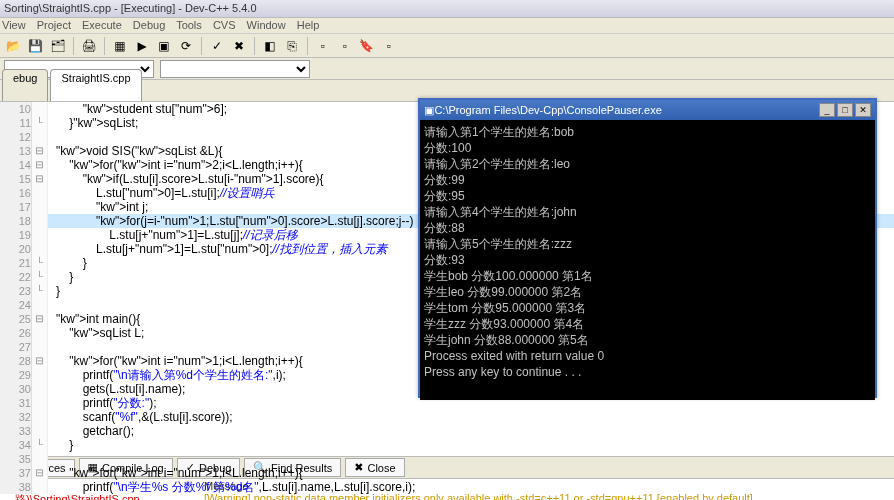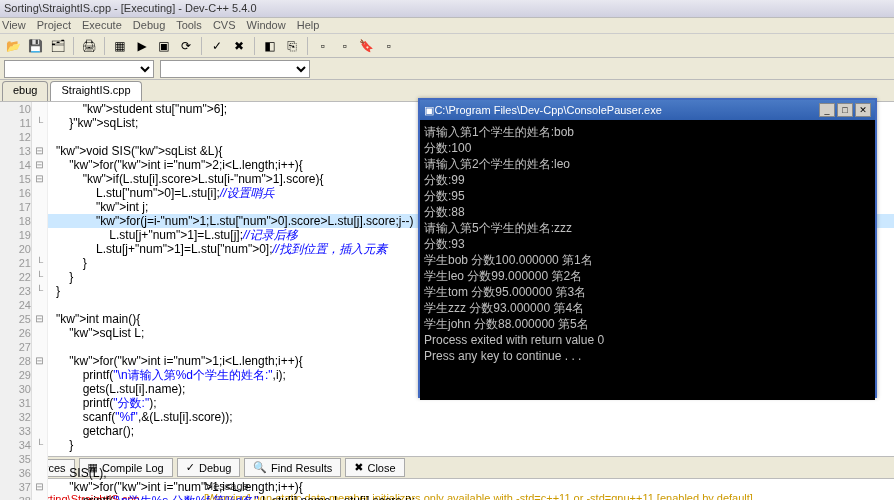--- a/index.html
+++ b/index.html
@@ -6,21 +6,21 @@
 body { width: 894px; height: 500px; background: #f0f0f0; overflow: hidden; position: relative; }
 .titlebar { height: 18px; background: linear-gradient(#e8e8f0,#d0d0e0); font-size: 11px; padding: 2px 4px; color: #333; border-bottom: 1px solid #bbb; }
 .menubar { height: 16px; background: #ece9d8; font-size: 11px; padding: 1px 2px; border-bottom: 1px solid #ccc; }
 .menubar span { margin-right: 8px; color: #555; cursor: pointer; }
 .toolbar { height: 24px; background: #ece9d8; border-bottom: 1px solid #bbb; display: flex; align-items: center; padding: 0 4px; gap: 2px; }
 .tbtn { width: 20px; height: 20px; border: 1px solid transparent; display: inline-flex; align-items:center; justify-content:center; font-size: 12px; cursor: pointer; }
 .sep { width:1px; height:18px; background:#bbb; margin:0 3px; }
 .toolbar2 { height: 22px; background: #ece9d8; border-bottom: 1px solid #bbb; display: flex; align-items: center; padding: 0 4px; gap:6px; }
 .combo { width: 150px; height: 18px; background: #fff; border: 1px solid #999; font-size: 11px; }
 .tabarea { height: 22px; background: #ece9d8; border-bottom: 1px solid #bbb; display:flex; align-items:flex-end; padding-left:2px; }
-.tab { height: 20px; padding: 2px 10px; font-size: 11px; background: #fff; border: 1px solid #999; border-bottom: none; border-radius: 4px 4px 0 0; margin-right:2px; }
+.tab { height: 32px; padding: 2px 10px; font-size: 11px; background: #fff; border: 1px solid #999; border-bottom: none; border-radius: 4px 4px 0 0; margin-right:2px; }
 .tab.inactive { background:#ece9d8; }
 .main { display: flex; height: 354px; }
 .editor { flex:1; background: #fff; font-family: Consolas, 'Courier New', monospace; font-size: 12px; line-height: 14px; position: relative; }
 .codeline { display:flex; height:14px; white-space: pre; }
 .ln { width: 32px; text-align: right; color: #999; background: #f0f0f0; border-right:1px solid #ddd; font-size:11px; }
 .fold { width: 16px; text-align: center; color: #888; font-size: 10px; background:#fafafa; border-right:1px solid #eee; }
 .code { padding-left: 8px; }
 .str { color: #0000ff; }
 .cmt { color: #0000ff; font-style: italic; }
 .hl { background: #cce8ff; }
@@ -110,21 +110,20 @@
       <div class="codeline"><span class="ln">26</span><span class="fold"></span><span class="code">    <span class="&lt;span">"kw"</span>&gt;sqList</span> L;</div>
       <div class="codeline"><span class="ln">27</span><span class="fold"></span><span class="code"></span></div>
       <div class="codeline"><span class="ln">28</span><span class="fold">⊟</span><span class="code">    <span class="&lt;span">"kw"</span>&gt;for</span>(<span class="&lt;span">"kw"</span>&gt;int i=<span class="&lt;span">"num"</span>&gt;1;i&lt;L.length;i++){</div>
       <div class="codeline"><span class="ln">29</span><span class="fold"></span><span class="code">        printf(<span class="str">"\n请输入第%d个学生的姓名:"</span>,i);</span></div>
       <div class="codeline"><span class="ln">30</span><span class="fold"></span><span class="code">        gets(L.stu[i].name);</span></div>
       <div class="codeline"><span class="ln">31</span><span class="fold"></span><span class="code">        printf(<span class="str">"分数:"</span>);</span></div>
       <div class="codeline"><span class="ln">32</span><span class="fold"></span><span class="code">        scanf(<span class="str">"%f"</span>,&amp;(L.stu[i].score));</span></div>
       <div class="codeline"><span class="ln">33</span><span class="fold"></span><span class="code">        getchar();</span></div>
       <div class="codeline"><span class="ln">34</span><span class="fold">└</span><span class="code">    }</span></div>
       <div class="codeline"><span class="ln">35</span><span class="fold"></span><span class="code"></span></div>
-      <div class="codeline"><span class="ln">36</span><span class="fold"></span><span class="code">    SIS(L);</span></div>
       <div class="codeline"><span class="ln">37</span><span class="fold">⊟</span><span class="code">    <span class="&lt;span">"kw"</span>&gt;for</span>(<span class="&lt;span">"kw"</span>&gt;int i=<span class="&lt;span">"num"</span>&gt;1;i&lt;L.length;i++){</div>
       <div class="codeline"><span class="ln">38</span><span class="fold"></span><span class="code">        printf(<span class="str">"\n学生%s 分数%f 第%d名"</span>,L.stu[i].name,L.stu[i].score,i);</span></div>
     </div>
 </div>
 
 <div class="console">
   <div class="console-titlebar">
     <span>▣</span>
     <span class="ti">C:\Program Files\Dev-Cpp\ConsolePauser.exe</span>
     <span class="winbtn">_</span>
@@ -133,20 +132,21 @@
   </div>
   <div class="console-body" id="console-body">
       <div class="cline">请输入第1个学生的姓名:bob</div>
       <div class="cline">分数:100</div>
       <div class="cline"></div>
       <div class="cline">请输入第2个学生的姓名:leo</div>
       <div class="cline">分数:99</div>
       <div class="cline"></div>
       <div class="cline">分数:95</div>
       <div class="cline"></div>
+      <div class="cline">请输入第4个学生的姓名:john</div>
       <div class="cline">分数:88</div>
       <div class="cline"></div>
       <div class="cline">请输入第5个学生的姓名:zzz</div>
       <div class="cline">分数:93</div>
       <div class="cline"></div>
       <div class="cline">学生bob 分数100.000000 第1名</div>
       <div class="cline">学生leo 分数99.000000 第2名</div>
       <div class="cline">学生tom 分数95.000000 第3名</div>
       <div class="cline">学生zzz 分数93.000000 第4名</div>
       <div class="cline">学生john 分数88.000000 第5名</div>

